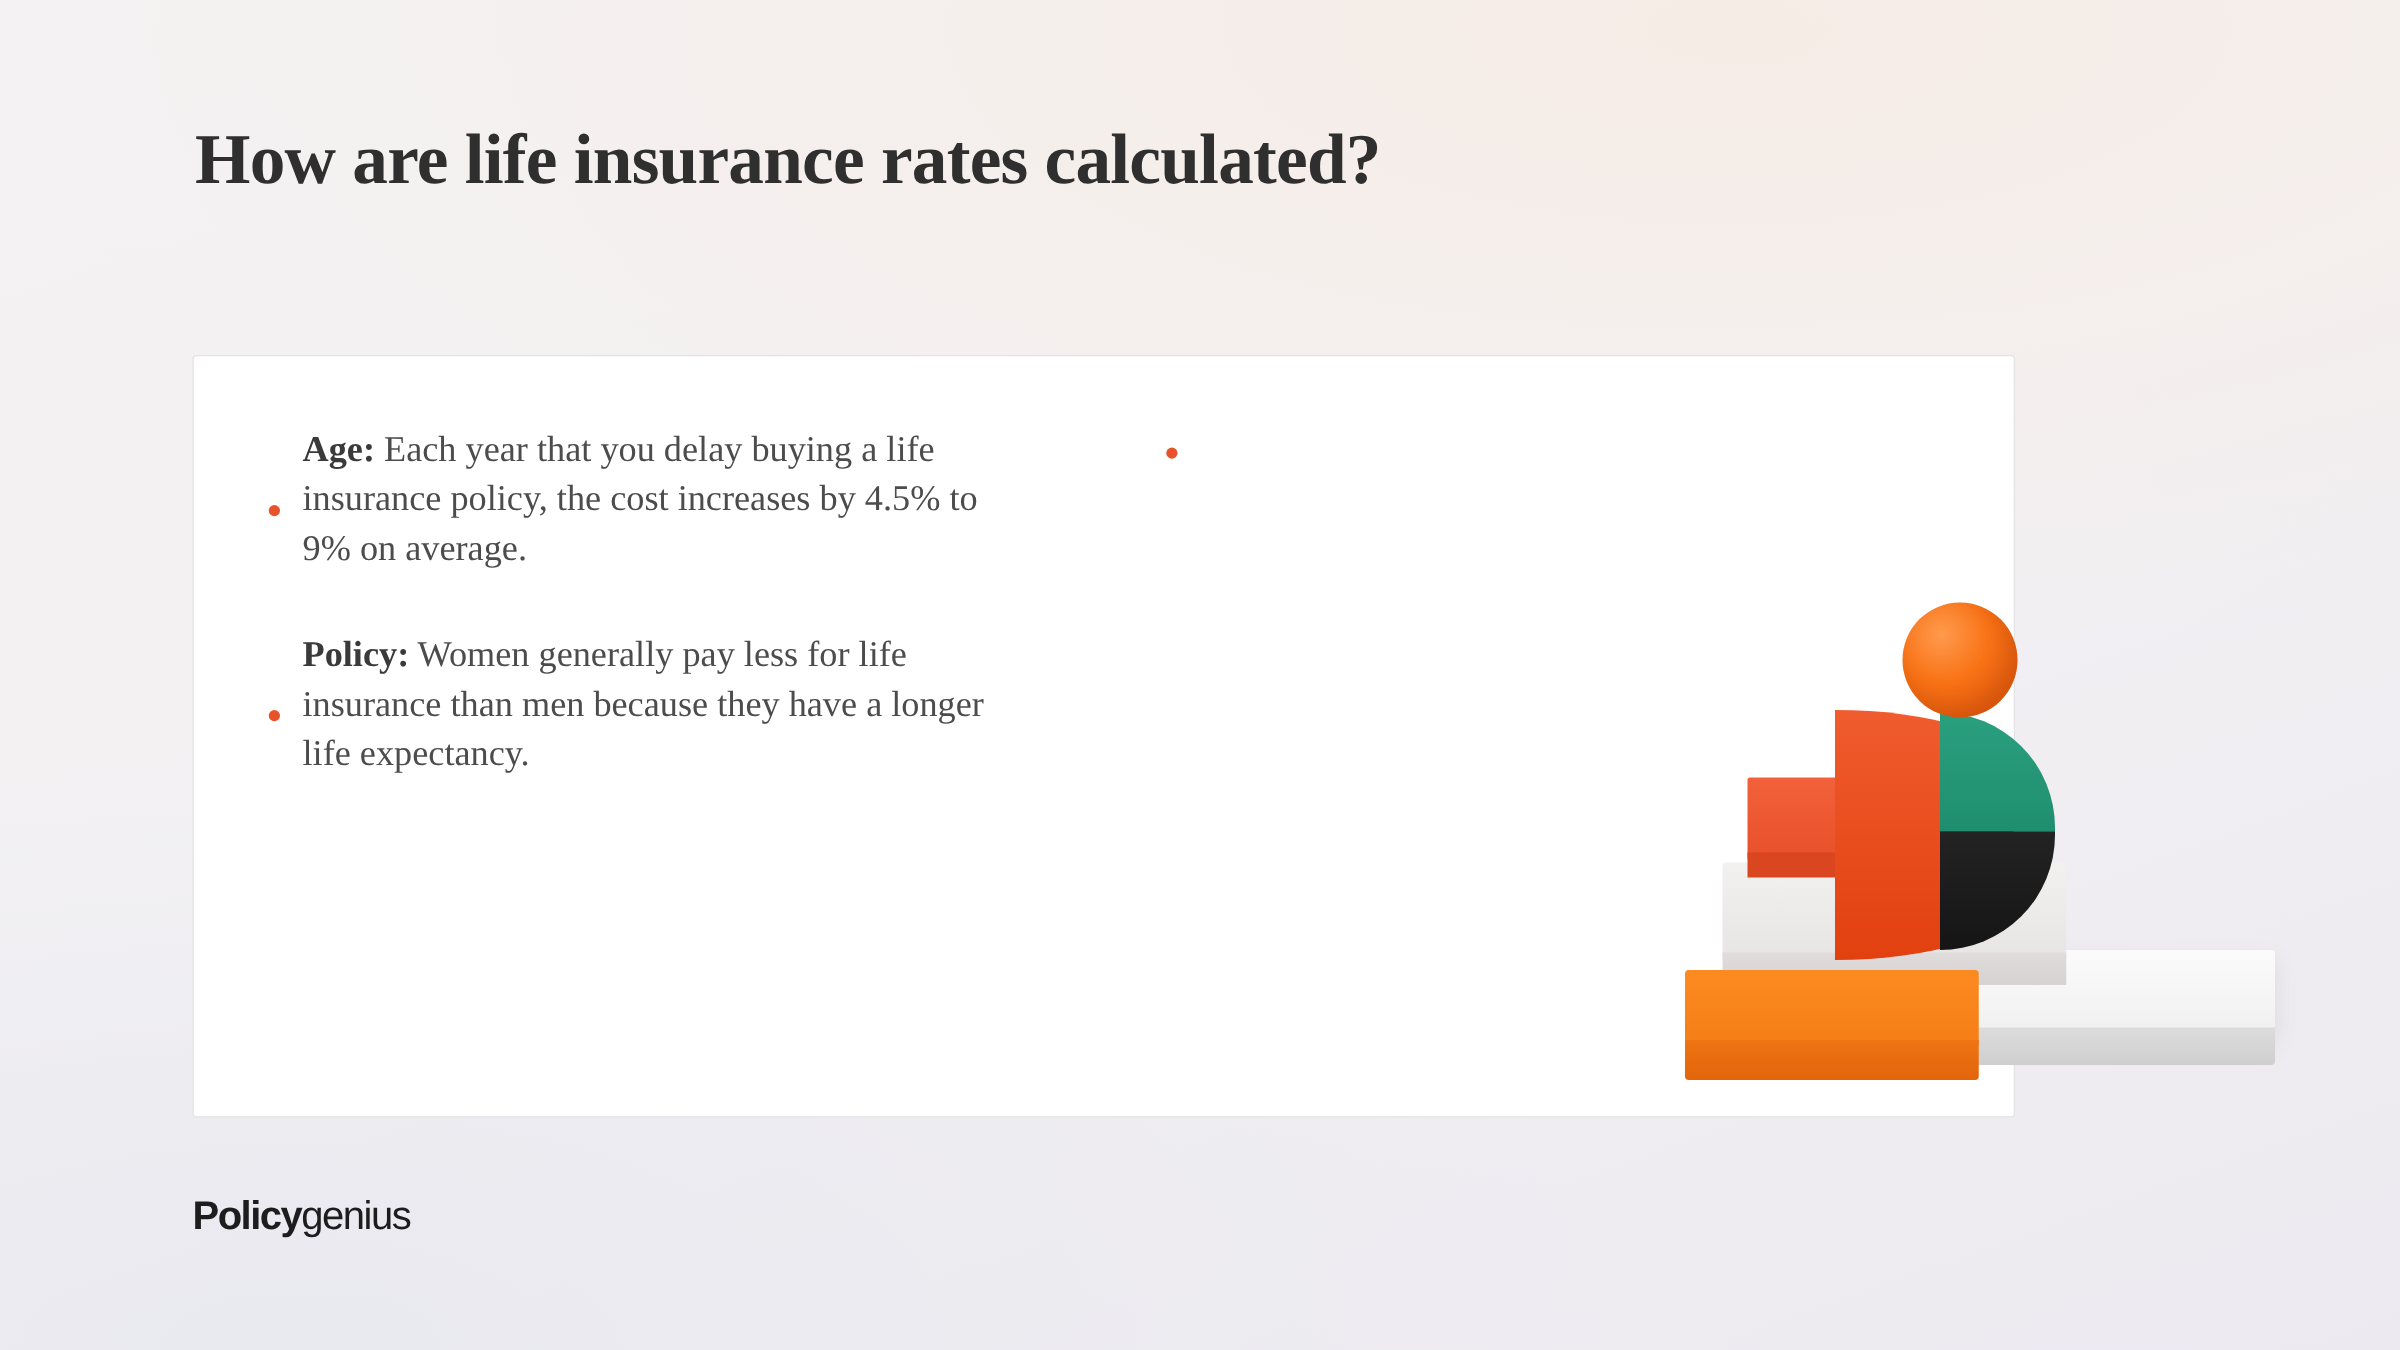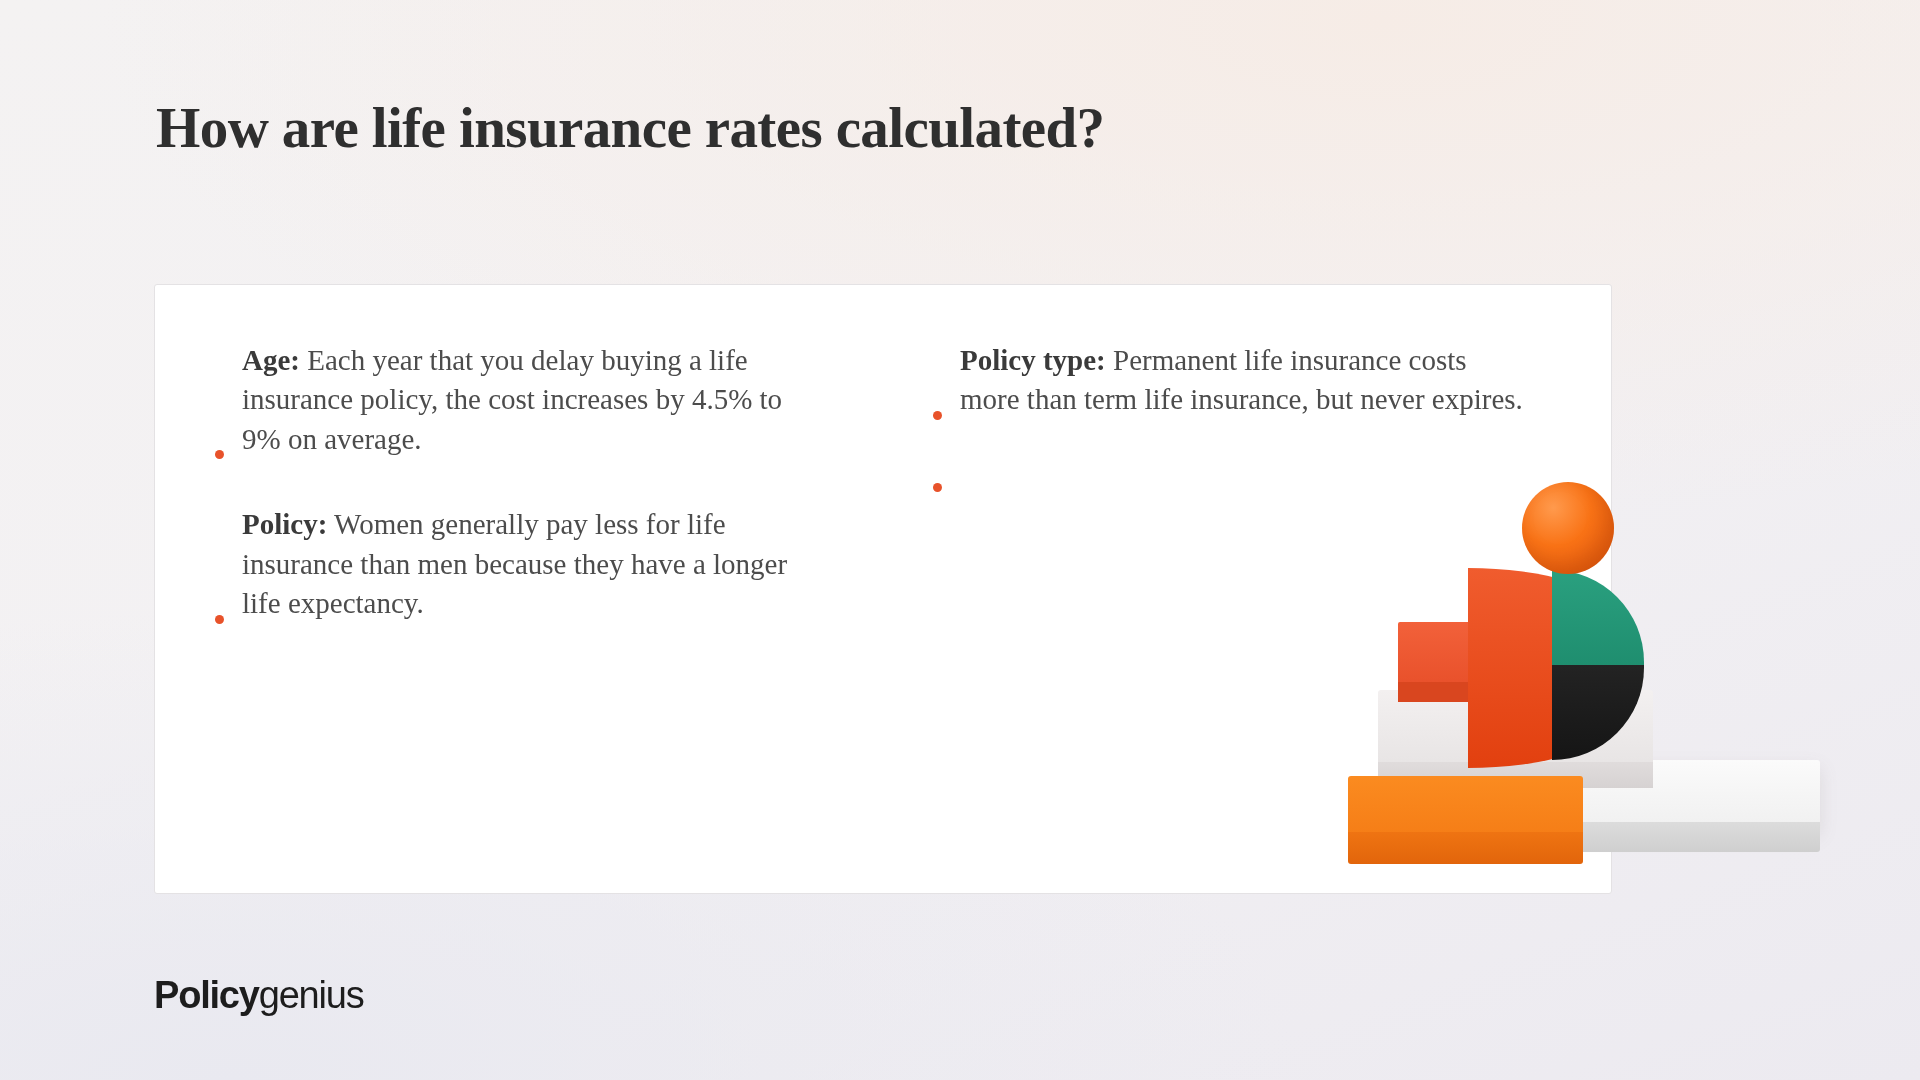--- a/index.html
+++ b/index.html
@@ -61,21 +61,21 @@
   }
   .col {
     width: 50%;
     box-sizing: border-box;
   }
   .col.left { padding-right: 60px; padding-left: 20px; }
   .col.right { padding-left: 50px; padding-right: 40px; }
 
   .bullet-row {
     display: flex;
-    align-items: flex-end;
+    align-items: center;
     margin-bottom: 46px;
   }
   .dot {
     flex: 0 0 auto;
     width: 9px;
     height: 9px;
     border-radius: 50%;
     background: #e8522a;
     margin-top: 17px;
     margin-right: 18px;
@@ -90,22 +90,22 @@
     font-weight: 700;
     color: #3a3a3a;
   }
 
   .col.right .bullet-text { max-width: 690px; }
   .col.right .bullet-row.health .bullet-text { max-width: 405px; }
 
   .logo {
     position: absolute;
     left: 154px;
-    top: 974px;
-    font-size: 38px;
+    top: 954px;
+    font-size: 32px;
     letter-spacing: -1.2px;
     color: #1d1d1d;
     font-family: "Liberation Sans", sans-serif;
   }
   .logo .bold { font-weight: 700; }
   .logo .light { font-weight: 400; }
 
   
   .art {
     position: absolute;
@@ -216,26 +216,20 @@
           <span class="dot"></span>
           <div class="bullet-text">
             <span class="lead">Policy:</span><span> Women generally pay less for life insurance than men because they have a longer life expectancy.</span>
           </div>
         </div>
 
       </div>
 
       <div class="col right">
 
-        <div class="bullet-row">
-          <span class="dot"></span>
-          <div class="bullet-text">
-            <span class="lead">Policy type:</span><span> Permanent life insurance costs more than term life insurance, but never expires.</span>
-          </div>
-        </div>
 
         <div class="bullet-row health">
           <span class="dot"></span>
         </div>
 
       </div>
 
     </div>
   </div>
 

